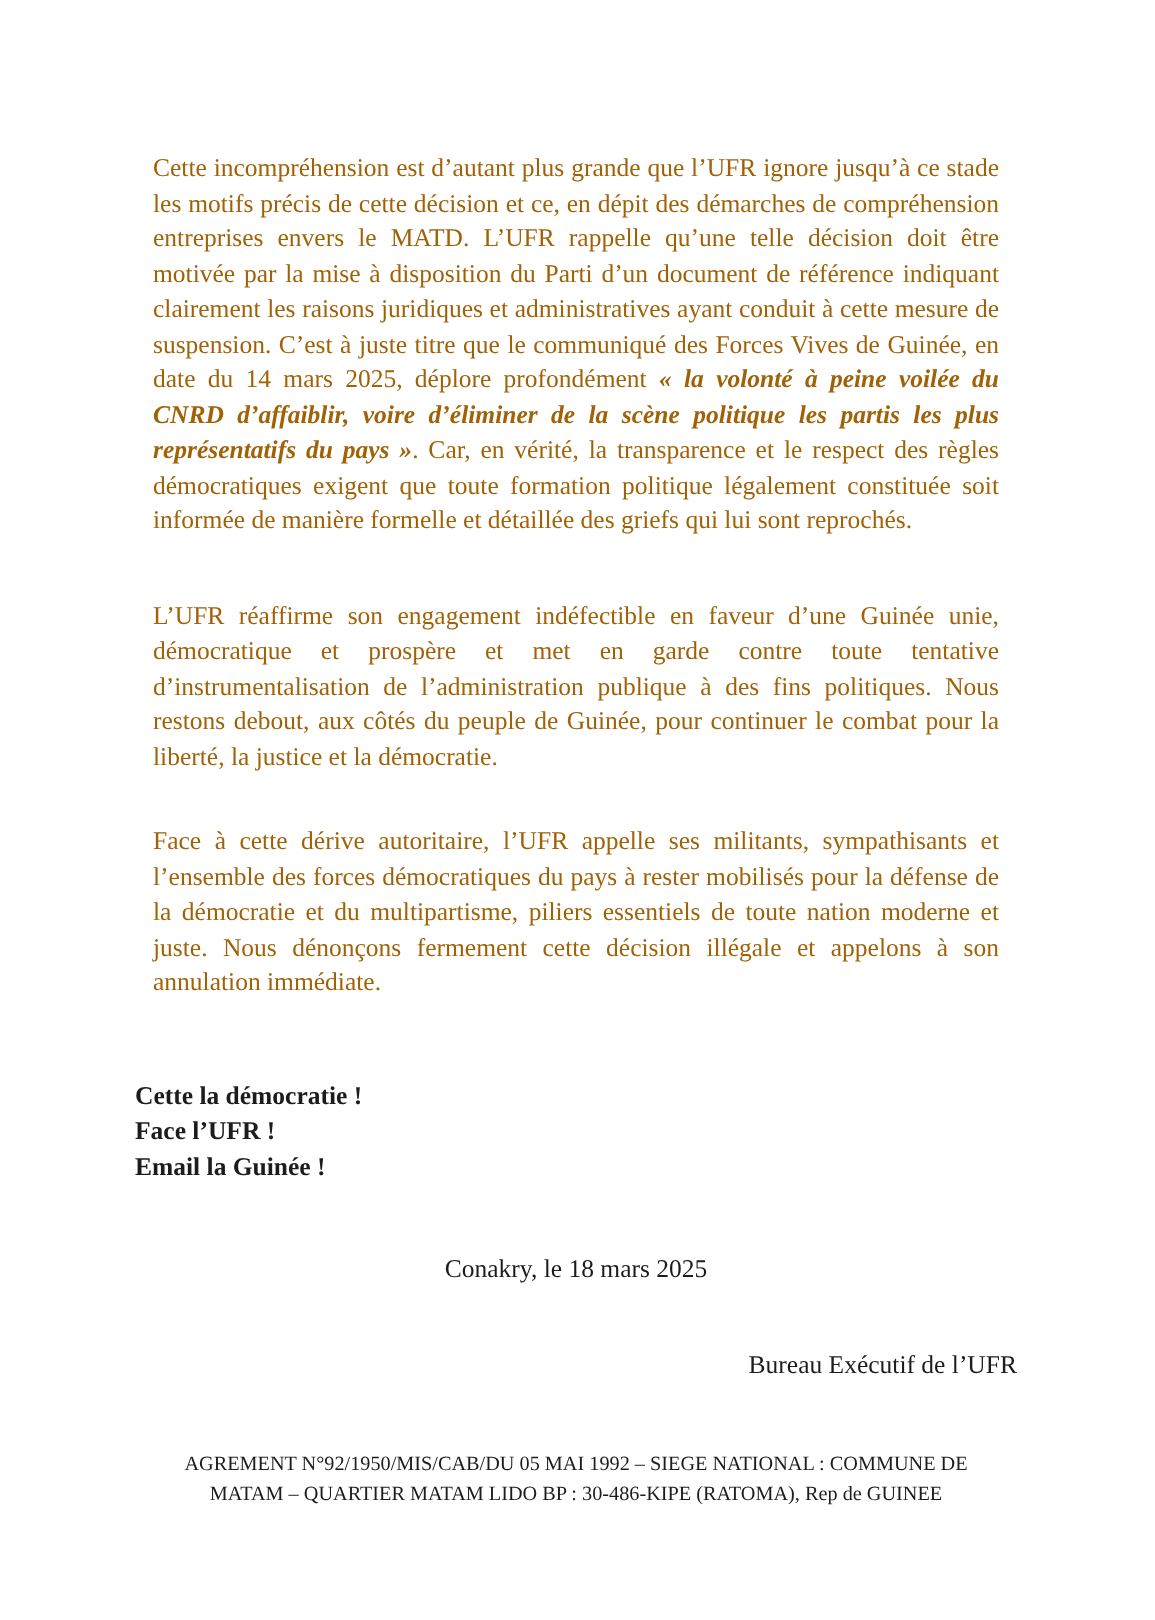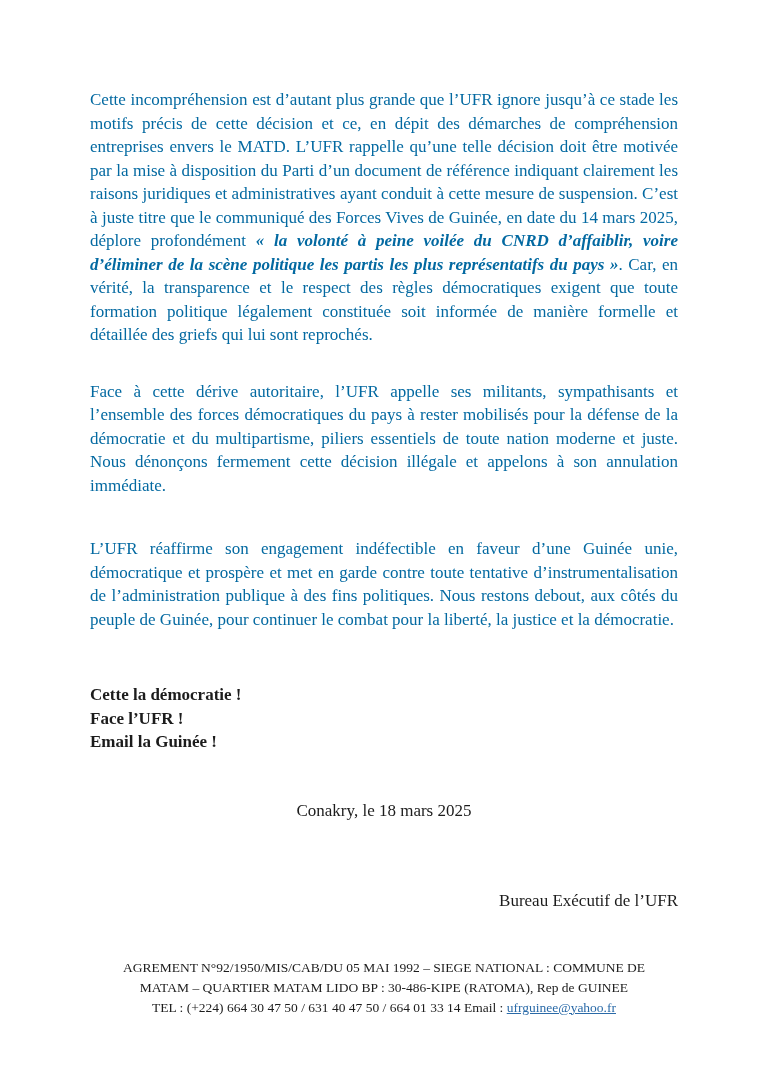--- a/index.html
+++ b/index.html
@@ -17,46 +17,46 @@
     font-family: "Liberation Serif", "DejaVu Serif", serif;
     color: #1c1c1c;
   }
   .content {
     position: absolute;
     left: 90px;
     top: 88px;
     width: 588px;
   }
   .para {
-    margin: 0;
+    margin: 12px;
     font-size: 17px;
     line-height: 23.5px;
     text-align: justify;
-    color: #0369a1;
+    color: #a16207;
   }
   .gap-p2 { margin-top: 33px; }
   .gap-p3 { margin-top: 40px; }
   .quote {
     font-weight: bold;
     font-style: italic;
   }
   .slogans {
     margin-top: 52px;
     font-size: 17px;
     line-height: 23.5px;
     font-weight: bold;
   }
   .dateline {
     margin-top: 45px;
     font-size: 17px;
     line-height: 23.5px;
     text-align: center;
   }
   .signature {
-    margin-top: 67px;
+    margin-top: 40px;
     font-size: 17px;
     line-height: 23.5px;
     text-align: right;
   }
   .footer {
     margin-top: 45px;
     font-size: 13.5px;
     line-height: 20px;
     text-align: center;
   }
@@ -67,34 +67,33 @@
   }
 </style>
 </head>
 <body>
 
 <div class="page">
   <div class="content">
 
     <p class="para"><span>Cette incompréhension est d’autant plus grande que l’UFR ignore jusqu’à ce stade les motifs précis de cette décision et ce, en dépit des démarches de compréhension entreprises envers le MATD. L’UFR rappelle qu’une telle décision doit être motivée par la mise à disposition du Parti d’un document de référence indiquant clairement les raisons juridiques et administratives ayant conduit à cette mesure de suspension. C’est à juste titre que le communiqué des Forces Vives de Guinée, en date du 14 mars 2025, déplore profondément </span><span class="quote">«&nbsp;la volonté à peine voilée du CNRD d’affaiblir, voire d’éliminer de la scène politique les partis les plus représentatifs du pays&nbsp;»</span><span>. Car, en vérité, la transparence et le respect des règles démocratiques exigent que toute formation politique légalement constituée soit informée de manière formelle et détaillée des griefs qui lui sont reprochés.</span></p>
 
+    <p class="para gap-p3">L’UFR réaffirme son engagement indéfectible en faveur d’une Guinée unie, démocratique et prospère et met en garde contre toute tentative d’instrumentalisation de l’administration publique à des fins politiques. Nous restons debout, aux côtés du peuple de Guinée, pour continuer le combat pour la liberté, la justice et la démocratie.</p>
+
     <p class="para gap-p2">Face à cette dérive autoritaire, l’UFR appelle ses militants, sympathisants et l’ensemble des forces démocratiques du pays à rester mobilisés pour la défense de la démocratie et du multipartisme, piliers essentiels de toute nation moderne et juste. Nous dénonçons fermement cette décision illégale et appelons à son annulation immédiate.</p>
-
-    <p class="para gap-p3">L’UFR réaffirme son engagement indéfectible en faveur d’une Guinée unie, démocratique et prospère et met en garde contre toute tentative d’instrumentalisation de l’administration publique à des fins politiques. Nous restons debout, aux côtés du peuple de Guinée, pour continuer le combat pour la liberté, la justice et la démocratie.</p>
 
     <div class="slogans">
       <div>Cette la démocratie !</div>
       <div>Face l’UFR !</div>
       <div>Email la Guinée !</div>
     </div>
 
     <div class="dateline">Conakry, le 18 mars 2025</div>
 
     <div class="signature">Bureau Exécutif de l’UFR</div>
 
     <div class="footer">
       <div>AGREMENT N°92/1950/MIS/CAB/DU 05 MAI 1992 – SIEGE NATIONAL : COMMUNE DE</div>
       <div>MATAM – QUARTIER MATAM LIDO BP : 30-486-KIPE (RATOMA), Rep de GUINEE</div>
-      <div><span>TEL : (+224) 664 30 47 50 / 631 40 47 50 / 664 01 33 14 Email : </span><a class="email" href="#">ufrguinee@yahoo.fr</a></div>
     </div>
 
   </div>
 </div>
 
 </body></html>

